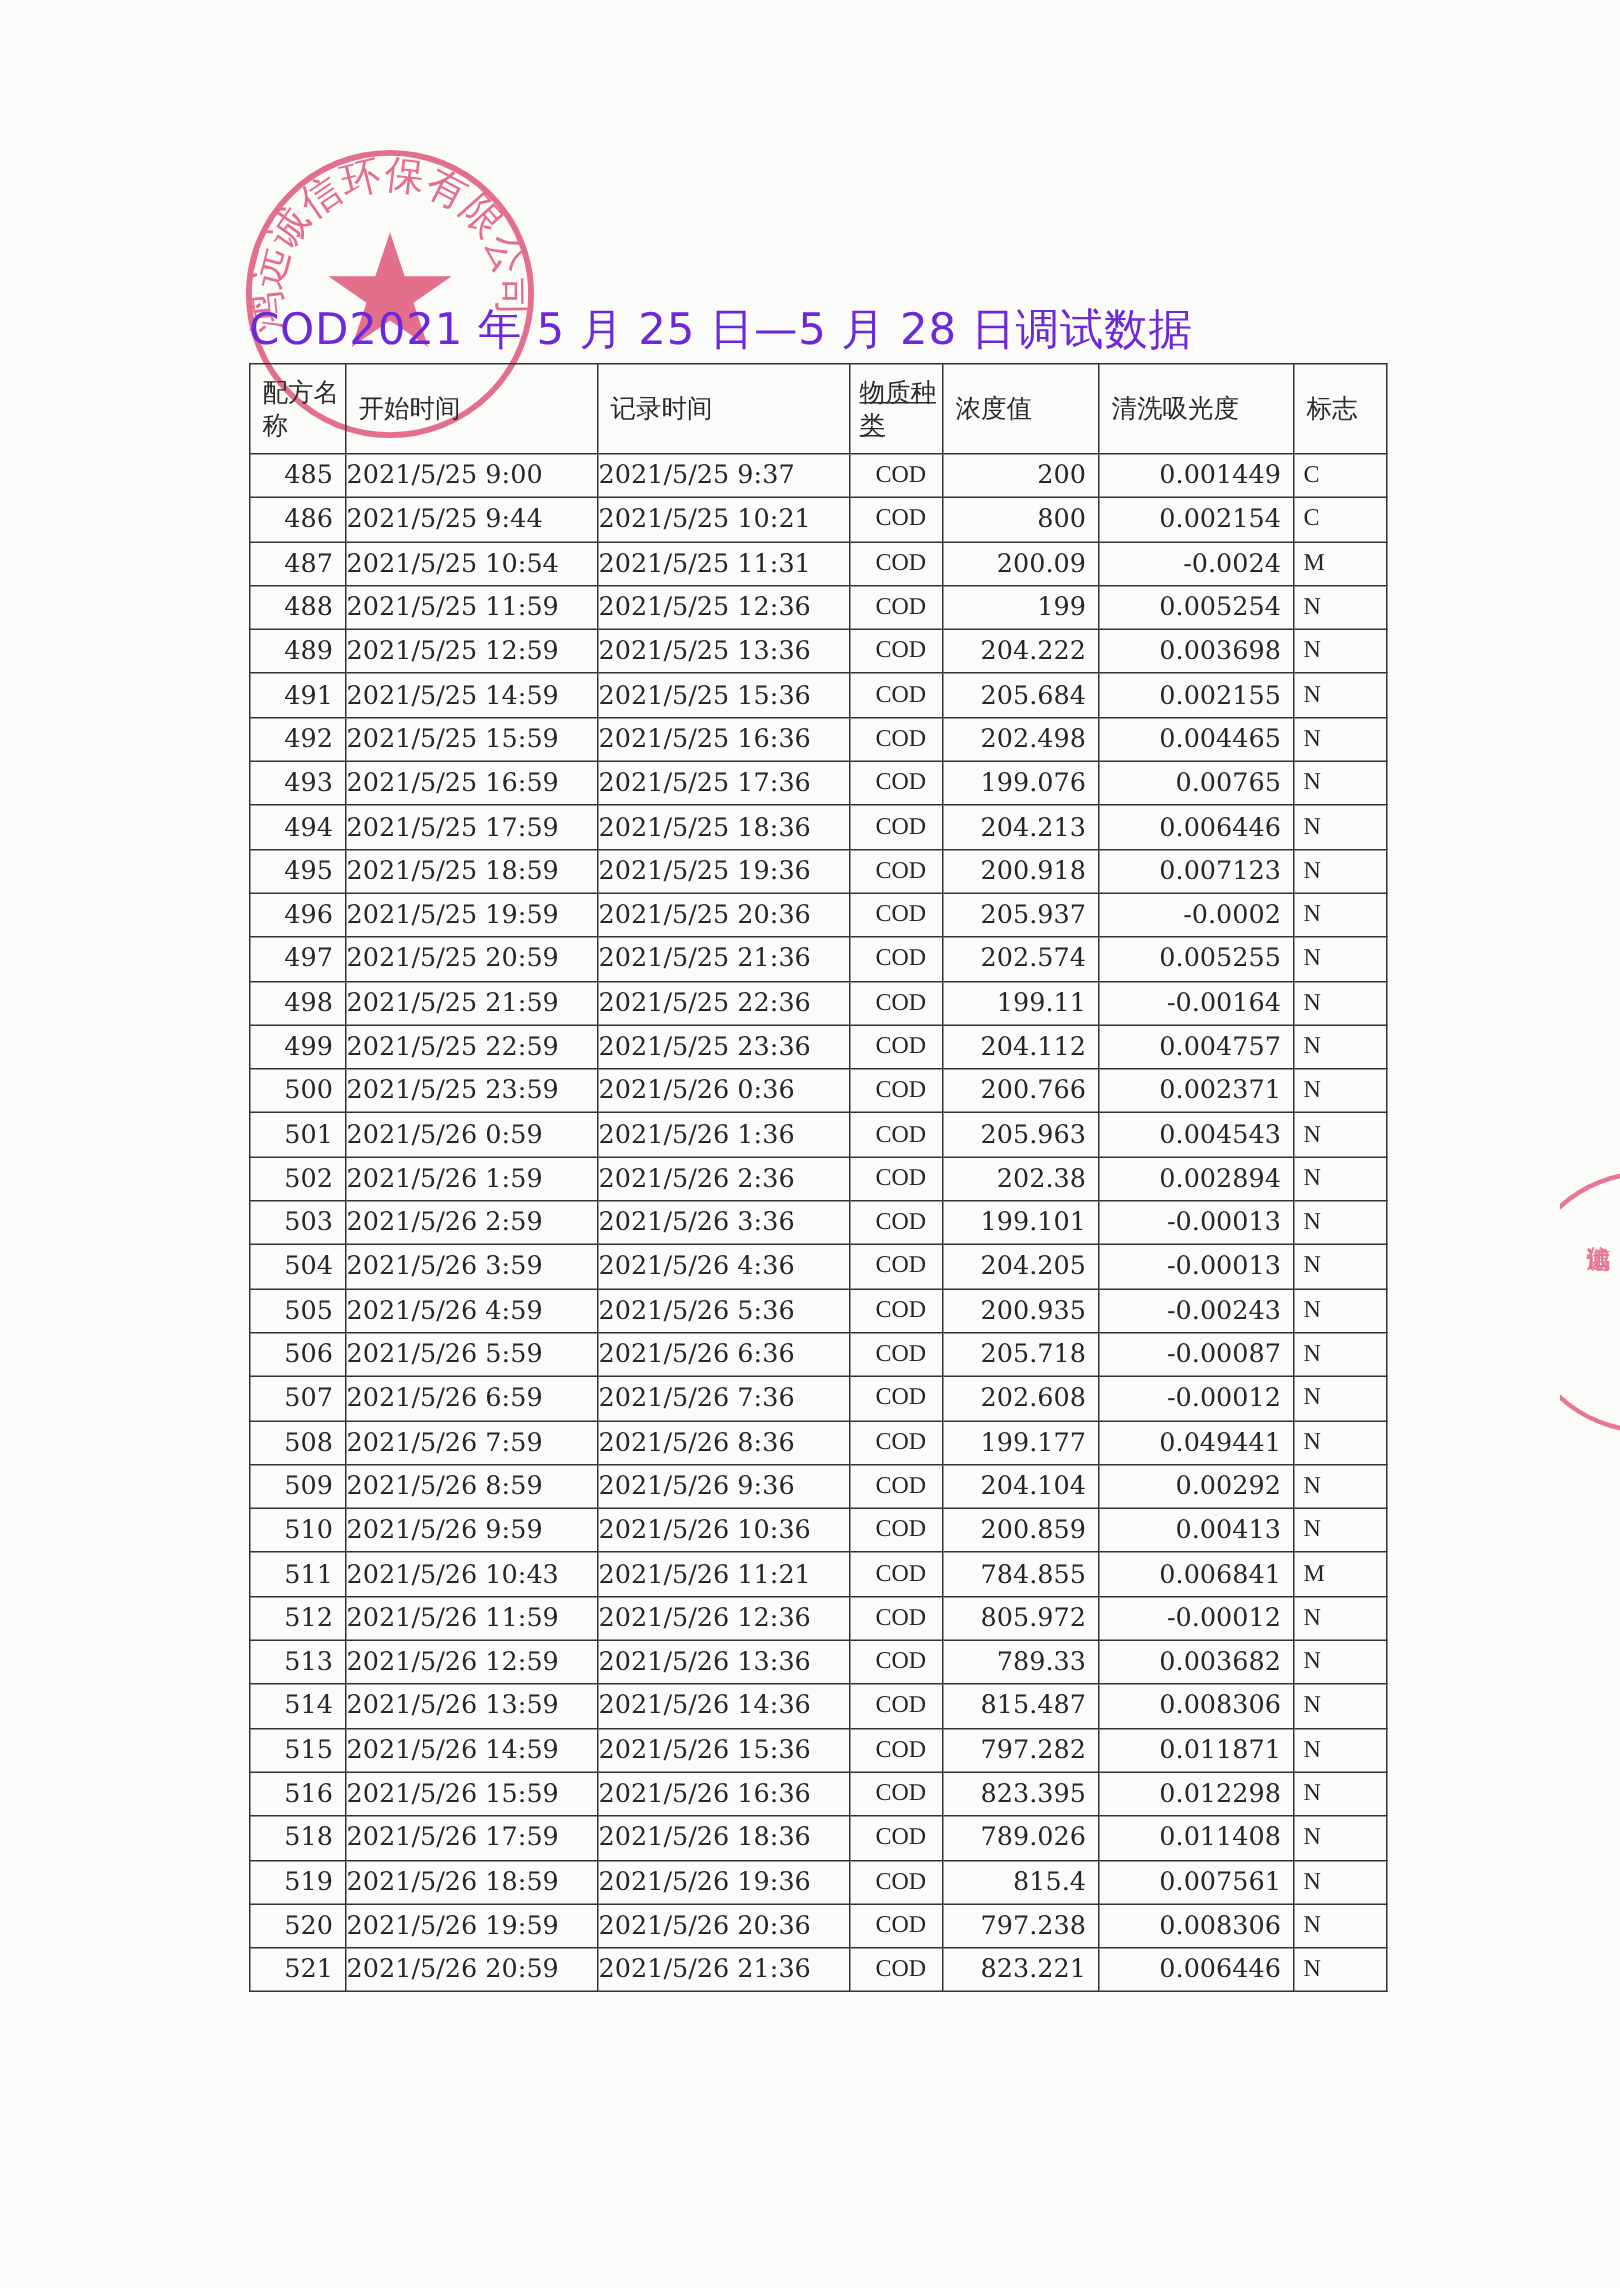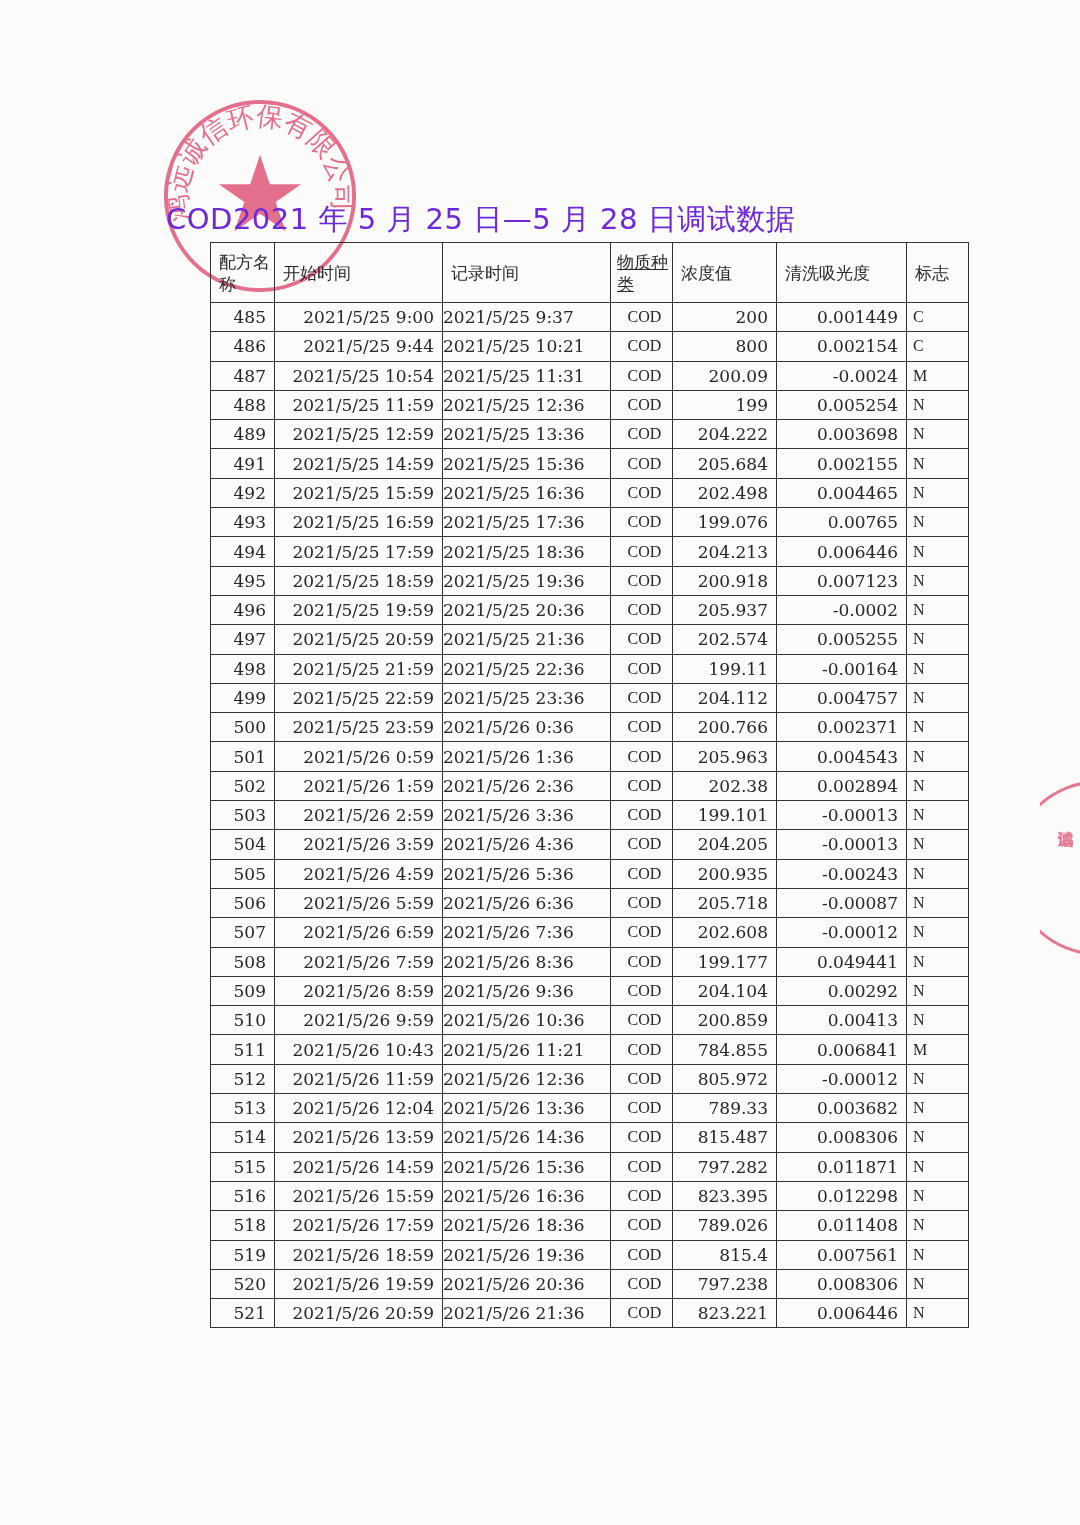--- a/index.html
+++ b/index.html
@@ -17,21 +17,20 @@
     font-family: "DejaVu Sans", "Liberation Sans", sans-serif;
     font-size: 29px;
     color: #6d28d9;
     letter-spacing: 0.5px;
     white-space: nowrap;
   }
   .data-table {
     position: absolute;
     border-collapse: collapse;
     table-layout: fixed;
-    margin-left: 44px;
   }
   .data-table td, .data-table th {
     border: 1.5px solid #333;
     padding: 0;
     font-weight: normal;
     overflow: hidden;
     white-space: nowrap;
   }
   .data-table th {
     font-family: "DejaVu Sans", "Liberation Sans", sans-serif;
@@ -41,21 +40,21 @@
     color: #2a2a2a;
     line-height: 22px;
   }
   .data-table td {
     font-size: 17px;
     height: 28.3px;
     line-height: 28px;
     color: #262626;
   }
   .c-id { text-align: right; padding-right: 8px !important; }
-  .c-start { text-align: right; padding-right: 8px !important; }
+  .c-start { padding-right: 8px !important; }
   .c-rec { padding-right: 8px !important; }
   .c-type { text-align: center; padding-left: 6px !important; font-family: Liberation Serif, serif; font-size: 16px !important; }
   .c-conc { text-align: right; padding-right: 8px !important; }
   .c-abs { text-align: right; padding-right: 8px !important; }
   .c-flag { text-align: left; padding-left: 6px !important; font-family: "Liberation Serif", serif; font-size: 16px !important; }
 
   .stamp {
     position: absolute;
     left: 162px; top: 98px;
     width: 196px; height: 196px;
@@ -351,21 +350,21 @@
         <td class="c-id">512</td>
         <td class="c-start">2021/5/26 11:59</td>
         <td class="c-rec">2021/5/26 12:36</td>
         <td class="c-type">COD</td>
         <td class="c-conc">805.972</td>
         <td class="c-abs">-0.00012</td>
         <td class="c-flag">N</td>
       </tr>
       <tr>
         <td class="c-id">513</td>
-        <td class="c-start">2021/5/26 12:04</td>
+        <td class="c-start">2021/5/26 12:59</td>
         <td class="c-rec">2021/5/26 13:36</td>
         <td class="c-type">COD</td>
         <td class="c-conc">789.33</td>
         <td class="c-abs">0.003682</td>
         <td class="c-flag">N</td>
       </tr>
       <tr>
         <td class="c-id">514</td>
         <td class="c-start">2021/5/26 13:59</td>
         <td class="c-rec">2021/5/26 14:36</td>

